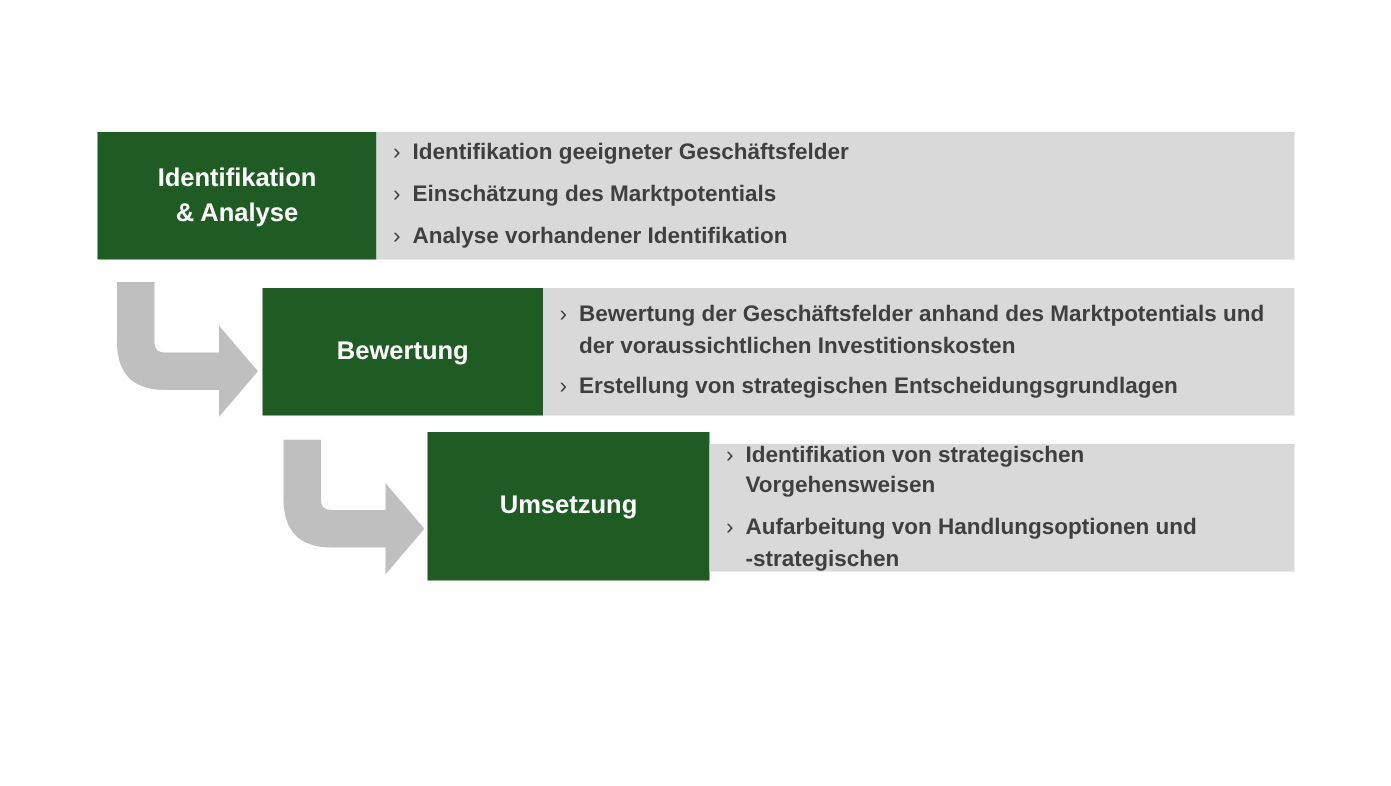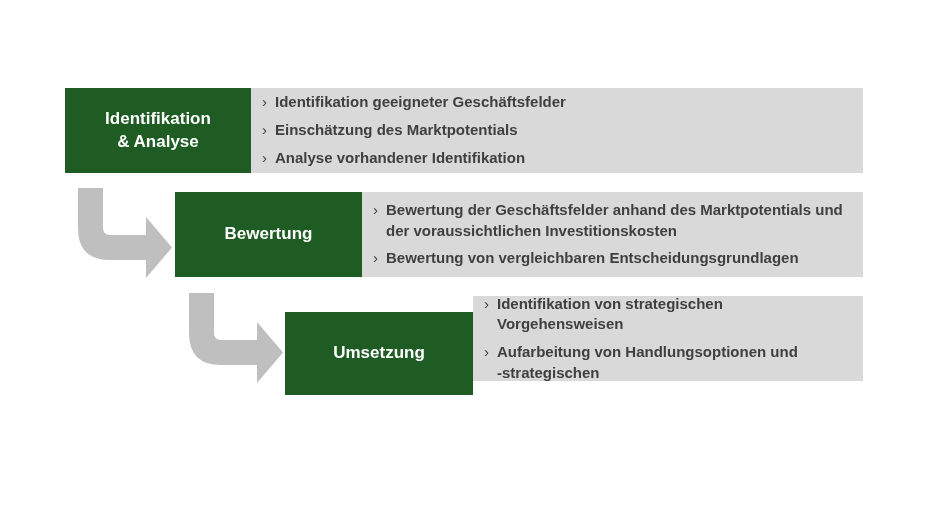--- a/index.html
+++ b/index.html
@@ -91,31 +91,31 @@
   <div class="row-green" style="left:175px; top:192px; width:187px; height:85px;">
     <span>Bewertung</span>
   </div>
   <div class="row-panel" style="left:362px; top:192px; width:501px; height:85px;">
     <div class="bullet">
       <span class="marker">›</span>
       <span class="text">Bewertung der Geschäftsfelder anhand des Marktpotentials und der voraussichtlichen Investitionskosten</span>
     </div>
     <div class="bullet">
       <span class="marker">›</span>
-      <span class="text">Bewertung von vergleichbaren Entscheidungsgrundlagen</span>
+      <span class="text">Erstellung von strategischen Entscheidungsgrundlagen</span>
     </div>
   </div>
 
   <div class="arrow" style="left:187px; top:293px; width:96px; height:92px;">
     <svg width="96" height="92" viewBox="0 0 96 92" xmlns="http://www.w3.org/2000/svg">
       <path d="M2,0 L2,40 Q2,72 34,72 L70,72 L70,90 L96,59.5 L70,29 L70,47 L34,47 Q27,47 27,40 L27,0 Z" fill="#bfbfbf"></path>
     </svg>
   </div>
 
-  <div class="row-green" style="left:285px; top:312px; width:188px; height:83px;text-align:right;">
+  <div class="row-green" style="left:285px; top:288px; width:188px; height:99px;text-align:right;">
     <span>Umsetzung</span>
   </div>
   <div class="row-panel" style="left:473px; top:296px; width:390px; height:85px;">
     <div class="bullet">
       <span class="marker">›</span>
       <span class="text">Identifikation von strategischen Vorgehensweisen</span>
     </div>
     <div class="bullet">
       <span class="marker">›</span>
       <span class="text">Aufarbeitung von Handlungsoptionen und ‑strategischen</span>

